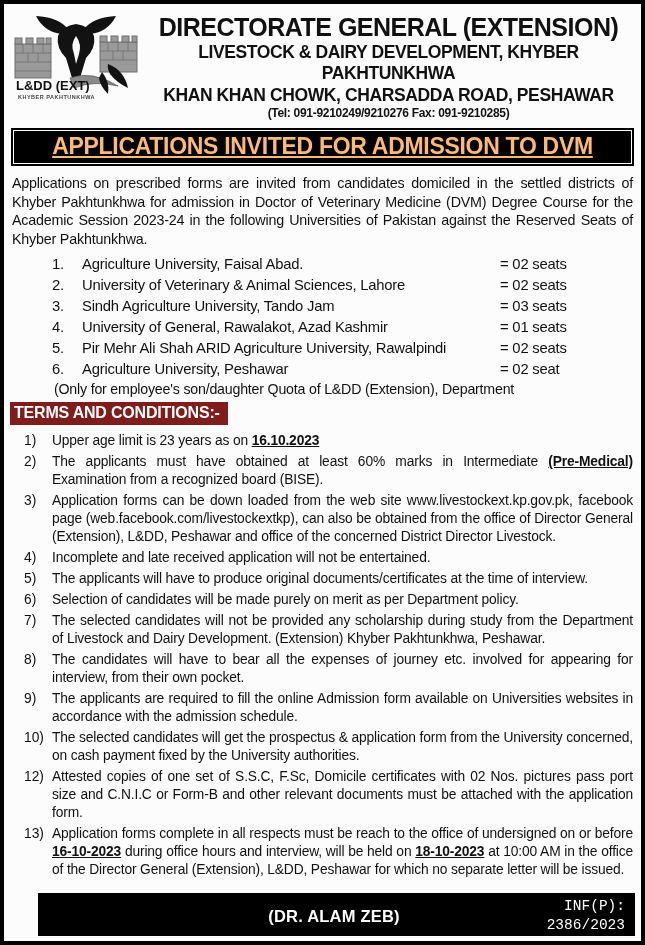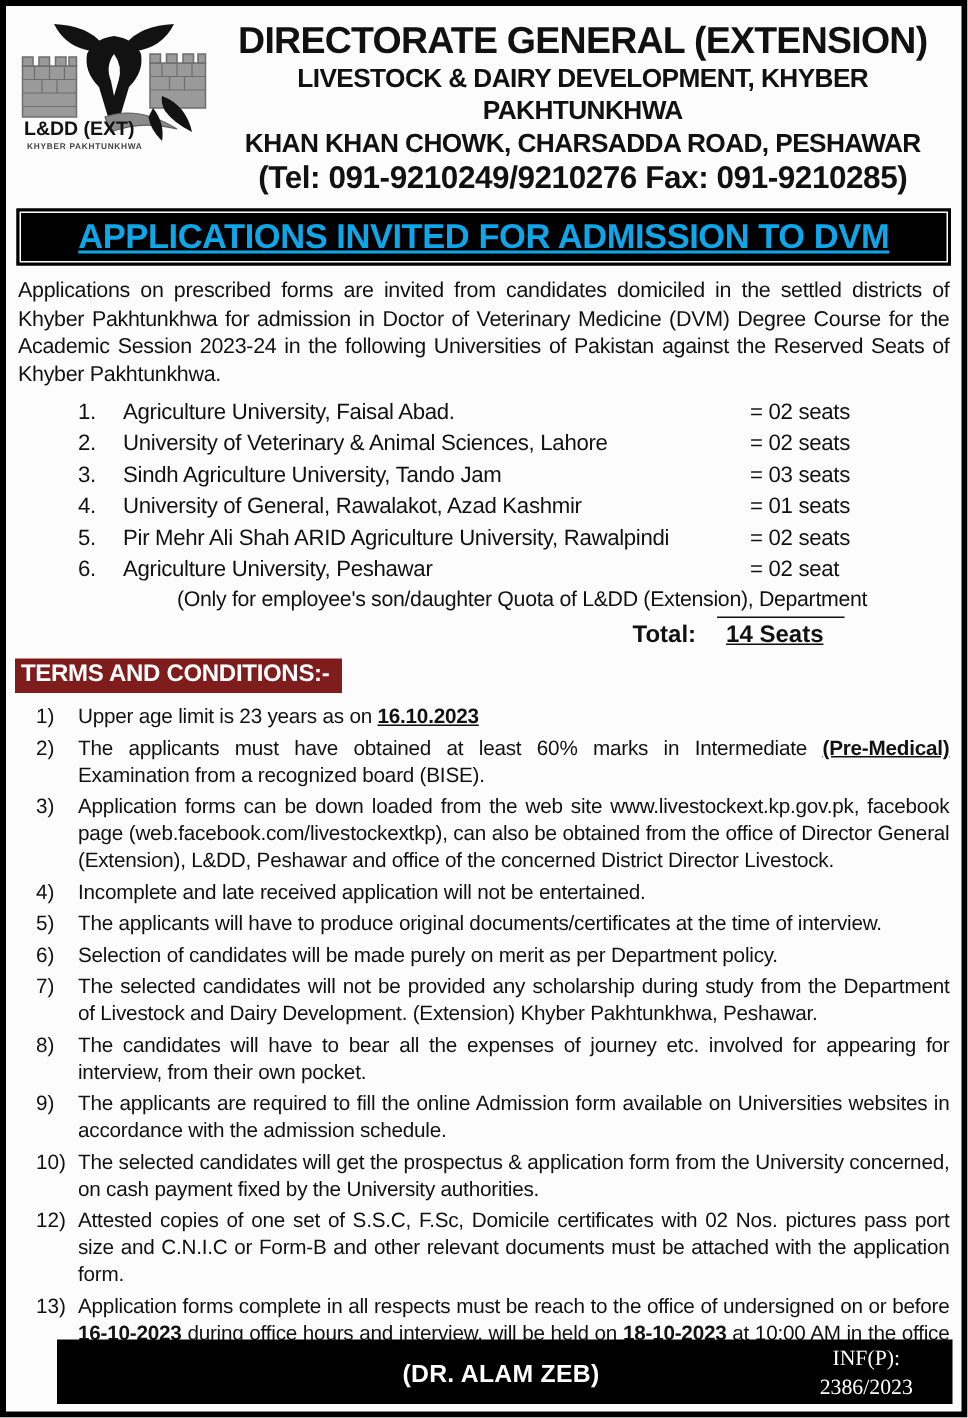--- a/index.html
+++ b/index.html
@@ -12,45 +12,45 @@
     padding: 4px 6px;
     overflow: hidden;
     position: relative;
   }
   
   .header { display: flex; align-items: flex-start; padding: 4px 2px 2px 2px; }
   .logo-box { width: 132px; flex: 0 0 132px; position: relative; }
   .header-text { flex: 1; text-align: center; padding-top: 2px; }
   .hdr-title { font-size: 25px; font-weight: bold; letter-spacing: -0.5px; line-height: 1.1; }
   .hdr-line1, .hdr-line2 { font-size: 17.5px; font-weight: bold; letter-spacing: -0.4px; line-height: 1.23; }
-  .hdr-tel { font-size: 21px; font-weight: bold; letter-spacing: -0.3px; line-height: 1.25; }
+  .hdr-tel { font-size: 12px; font-weight: bold; letter-spacing: -0.3px; line-height: 1.25; }
   
   .banner {
-    background: #000; color: #0ea5e9;
+    background: #000; color: #fdba74;
     margin: 5px 1px 6px 1px;
     text-align: center;
     padding: 4px 0 5px 0;
     border: 1px solid #000;
     outline: 1.5px solid #fff;
     outline-offset: -3px;
   }
   .banner span { font-size: 23px; font-weight: bold; text-decoration: underline; letter-spacing: -0.3px; }
   
   .intro {
     font-size: 14.3px; line-height: 18.5px;
     text-align: justify; letter-spacing: -0.2px;
     padding: 2px 2px 4px 2px;
   }
   
   .uni-list { padding: 2px 0 0 0; }
   .uni-row { display: flex; font-size: 14.8px; line-height: 21px; letter-spacing: -0.2px; }
   .u-num { flex: 0 0 30px; margin-left: 42px; }
   .u-name { flex: 1; }
   .u-seats { flex: 0 0 135px; }
-  .u-note { font-size: 14.2px; line-height: 18px; margin-left: 108px; letter-spacing: -0.2px; }
+  .u-note { font-size: 14.2px; line-height: 18px; margin-left: 44px; letter-spacing: -0.2px; }
   .total-row { display: flex; justify-content: flex-end; align-items: flex-end; padding: 2px 72px 2px 0; }
   .total-label { font-size: 16px; font-weight: bold; margin-right: 14px; }
   .total-value {
     font-size: 16px; font-weight: bold; text-decoration: underline;
     border-top: 1.5px solid #111; padding: 3px 14px 0 6px;
   }
   
   .terms-heading-wrap { padding: 4px 0 5px 0; }
   .terms-heading {
     display: inline-block; background: #7f1d1d; color: #fff;
@@ -66,21 +66,21 @@
   
   .footer {
     position: absolute; left: 6px; right: 6px; bottom: 5px;
     background: #000; color: #fff;
     padding: 4px 10px 1px 10px;
     display: flex; align-items: center; margin-left: 28px;
   }
   .footer-center { flex: 1; text-align: center; padding-left: 90px; }
   .f-name { font-size: 16.5px; font-weight: bold; letter-spacing: 0.2px; }
   .f-title { font-size: 16.5px; font-weight: bold; letter-spacing: 0.2px; }
-  .footer-right { flex: 0 0 95px; text-align: center; font-family: Liberation Serif, serif; }
+  .footer-right { flex: 0 0 95px; text-align: right; font-family: Liberation Mono, monospace; }
   .f-inf, .f-infno { font-size: 14.5px; line-height: 1.3; }
   
   .logo-svg { display: block; }
 </style>
 </head>
 <body>
 
 <div class="page">
 
   <div class="header">
@@ -178,24 +178,20 @@
   </div>
 
   <div class="uni-row">
     <span class="u-num">6.</span>
     <span class="u-name">Agriculture University, Peshawar</span>
     <span class="u-seats">= 02 seat</span>
   </div>
   <div class="u-note">(Only for employee's son/daughter Quota of L&amp;DD (Extension), Department</div>
 </div>
 
-  <div class="total-row">
-    <span class="total-label">Total:</span>
-    <span class="total-value">14 Seats</span>
-  </div>
 
   <div class="terms-heading-wrap">
     <span class="terms-heading">TERMS AND CONDITIONS:-</span>
   </div>
 
   <div class="terms-list">
   <div class="term-row">
     <span class="t-num">1)</span>
     <span class="t-text"><span>Upper age limit is 23 years as on </span><span class="bu">16.10.2023</span></span>
   </div>

